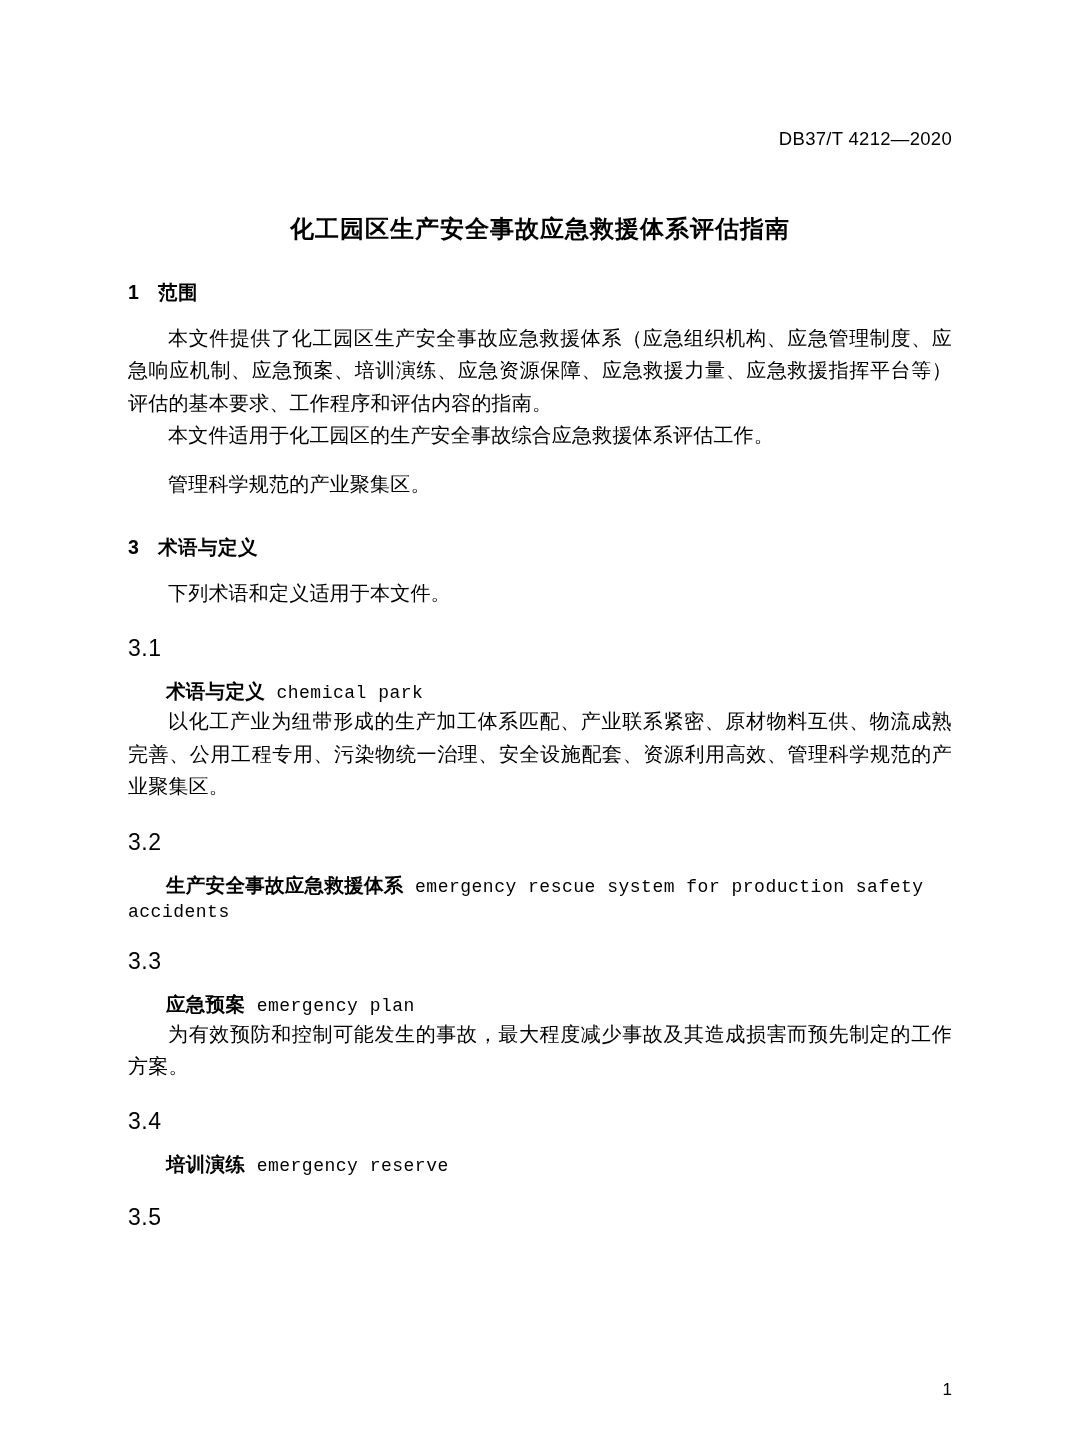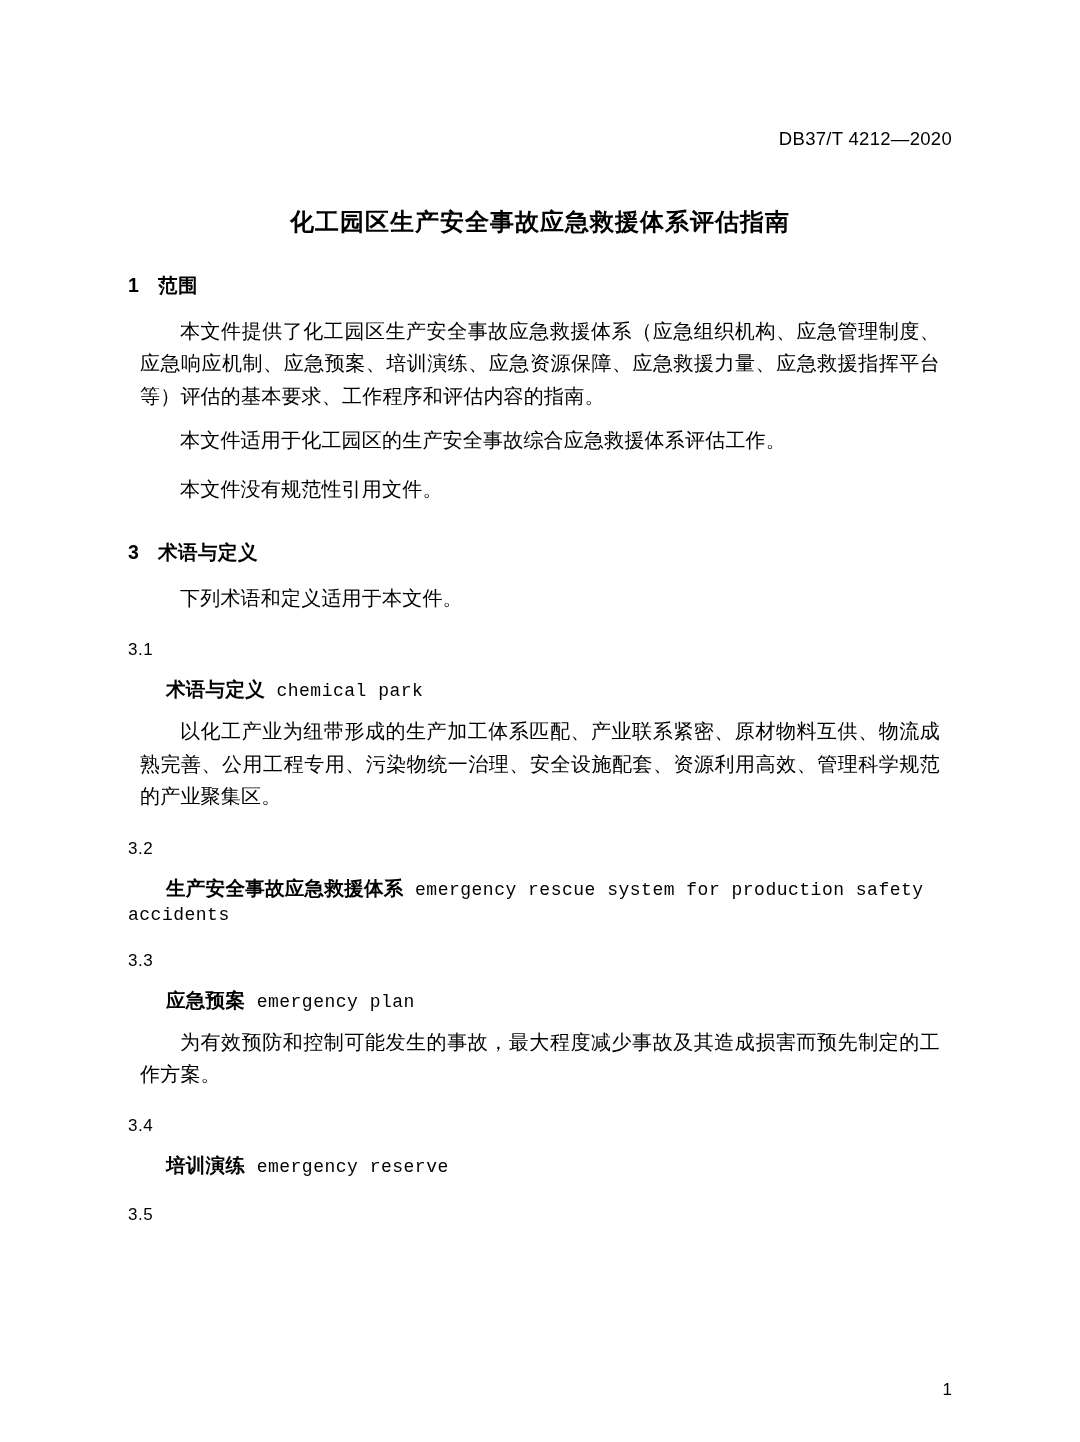--- a/index.html
+++ b/index.html
@@ -13,21 +13,21 @@
     font-family: "Liberation Serif", "DejaVu Serif", serif;
     color: #000000;
     position: relative;
     overflow: hidden;
   }
   .page {
     position: relative;
     width: 1080px;
     height: 1442px;
     box-sizing: border-box;
-    padding: 0 128px;
+    padding: 7px 128px;
   }
   .header {
     position: absolute;
     top: 128px;
     right: 128px;
     font-family: "Liberation Sans", sans-serif;
     font-size: 18.5px;
     letter-spacing: 0.3px;
     color: #000;
   }
@@ -47,21 +47,21 @@
     margin-top: 34px;
     margin-bottom: 0;
     letter-spacing: 0.5px;
   }
   .clause-head .num {
     display: inline-block;
     min-width: 30px;
   }
   .subnum {
     font-family: "Liberation Sans", sans-serif;
-    font-size: 17px;
+    font-size: 23px;
     margin-top: 26px;
     margin-bottom: 0;
     letter-spacing: 0.5px;
   }
   .term-line {
     font-family: "Liberation Sans", sans-serif;
     font-size: 19.5px;
     font-weight: bold;
     margin-top: 16px;
     margin-bottom: 0;
@@ -73,21 +73,21 @@
     font-weight: normal;
     font-size: 18px;
     letter-spacing: 0.5px;
   }
   .term-line .en.bold-en {
     font-weight: normal;
   }
   p.body {
     font-size: 20px;
     line-height: 1.62;
-    margin: 12px;
+    margin: 0;
     text-align: justify;
     text-justify: inter-ideograph;
     letter-spacing: 0.2px;
   }
   p.body.indent {
     text-indent: 40px;
   }
   p.body.first {
     margin-top: 16px;
   }
@@ -107,21 +107,21 @@
   <div class="header">DB37/T 4212—2020</div>
 
   <div class="doc-title">化工园区生产安全事故应急救援体系评估指南</div>
 
   <div class="clause-head">
     <span class="num">1</span><span>范围</span>
   </div>
   <p class="body indent first">本文件提供了化工园区生产安全事故应急救援体系（应急组织机构、应急管理制度、应急响应机制、应急预案、培训演练、应急资源保障、应急救援力量、应急救援指挥平台等）评估的基本要求、工作程序和评估内容的指南。</p>
   <p class="body indent">本文件适用于化工园区的生产安全事故综合应急救援体系评估工作。</p>
 
-  <p class="body indent first">本文件没有规范性引用文件。</p>
+  <p class="body indent first">管理科学规范的产业聚集区。</p>
 
   <div class="clause-head">
     <span class="num">3</span><span>术语与定义</span>
   </div>
   <p class="body indent first">下列术语和定义适用于本文件。</p>
 
   <div class="subnum">3.1</div>
   <div class="term-line">
     <span>术语与定义</span>&nbsp;&nbsp;<span class="en">chemical park</span>
   </div>

